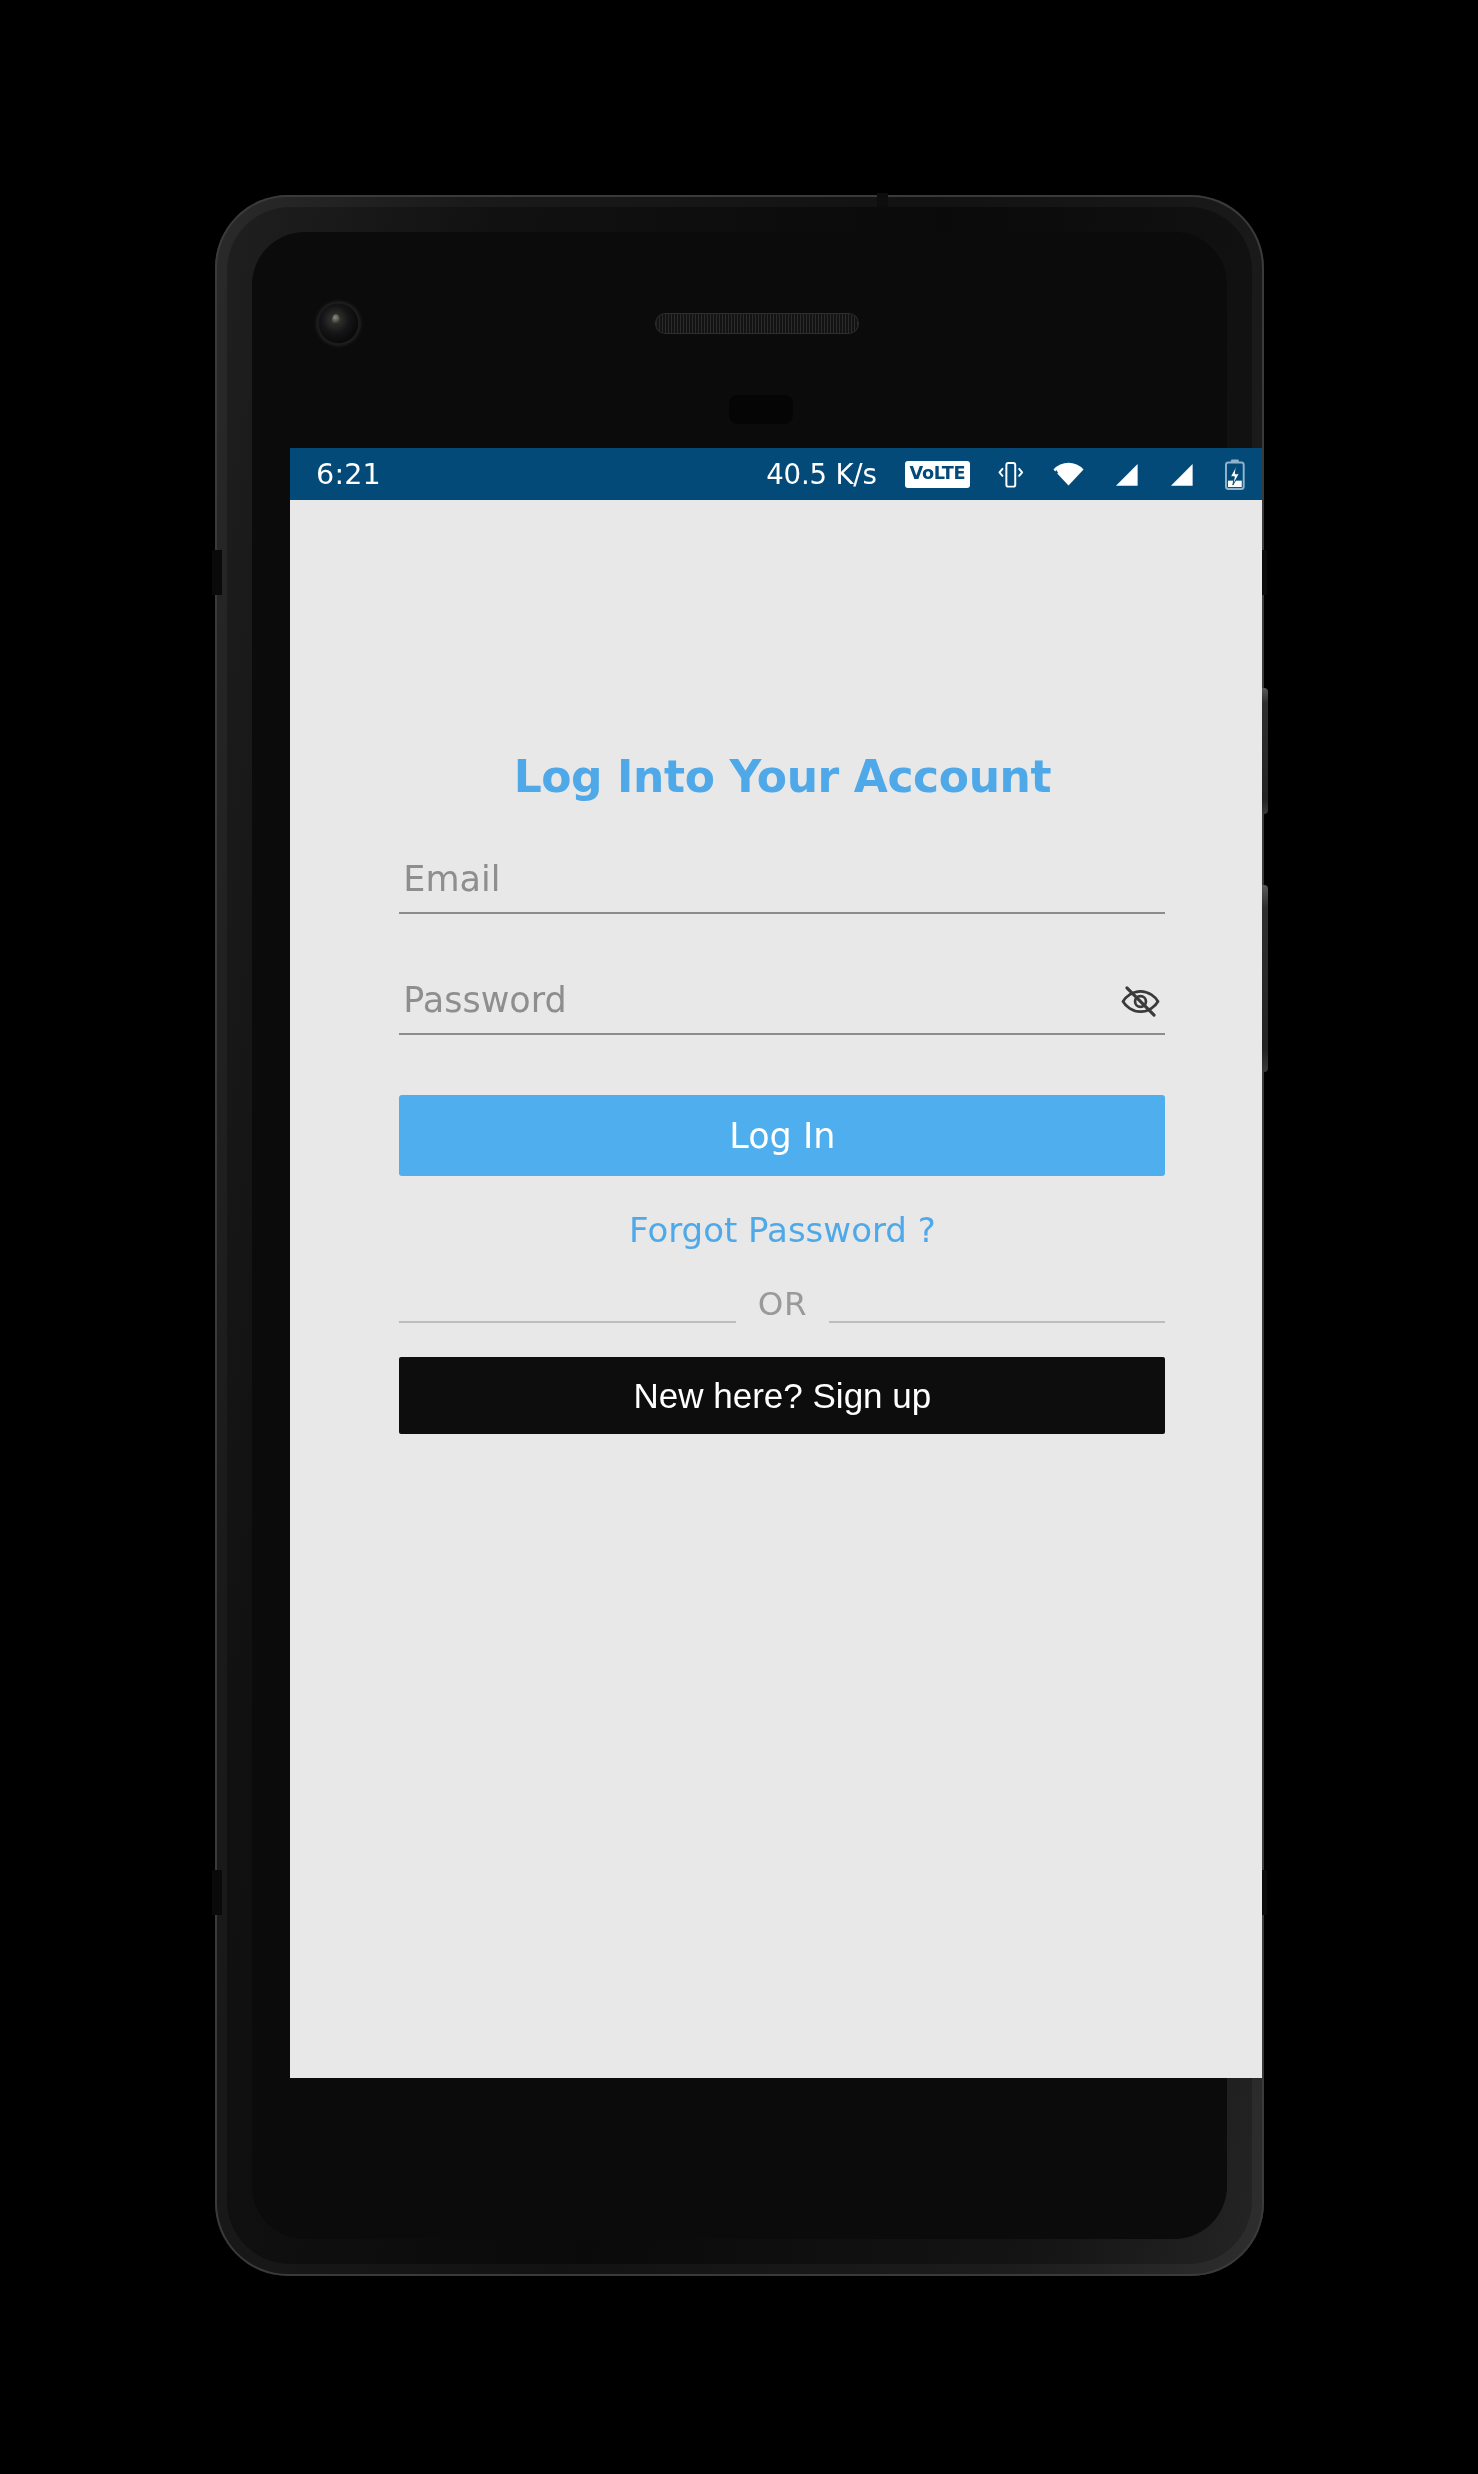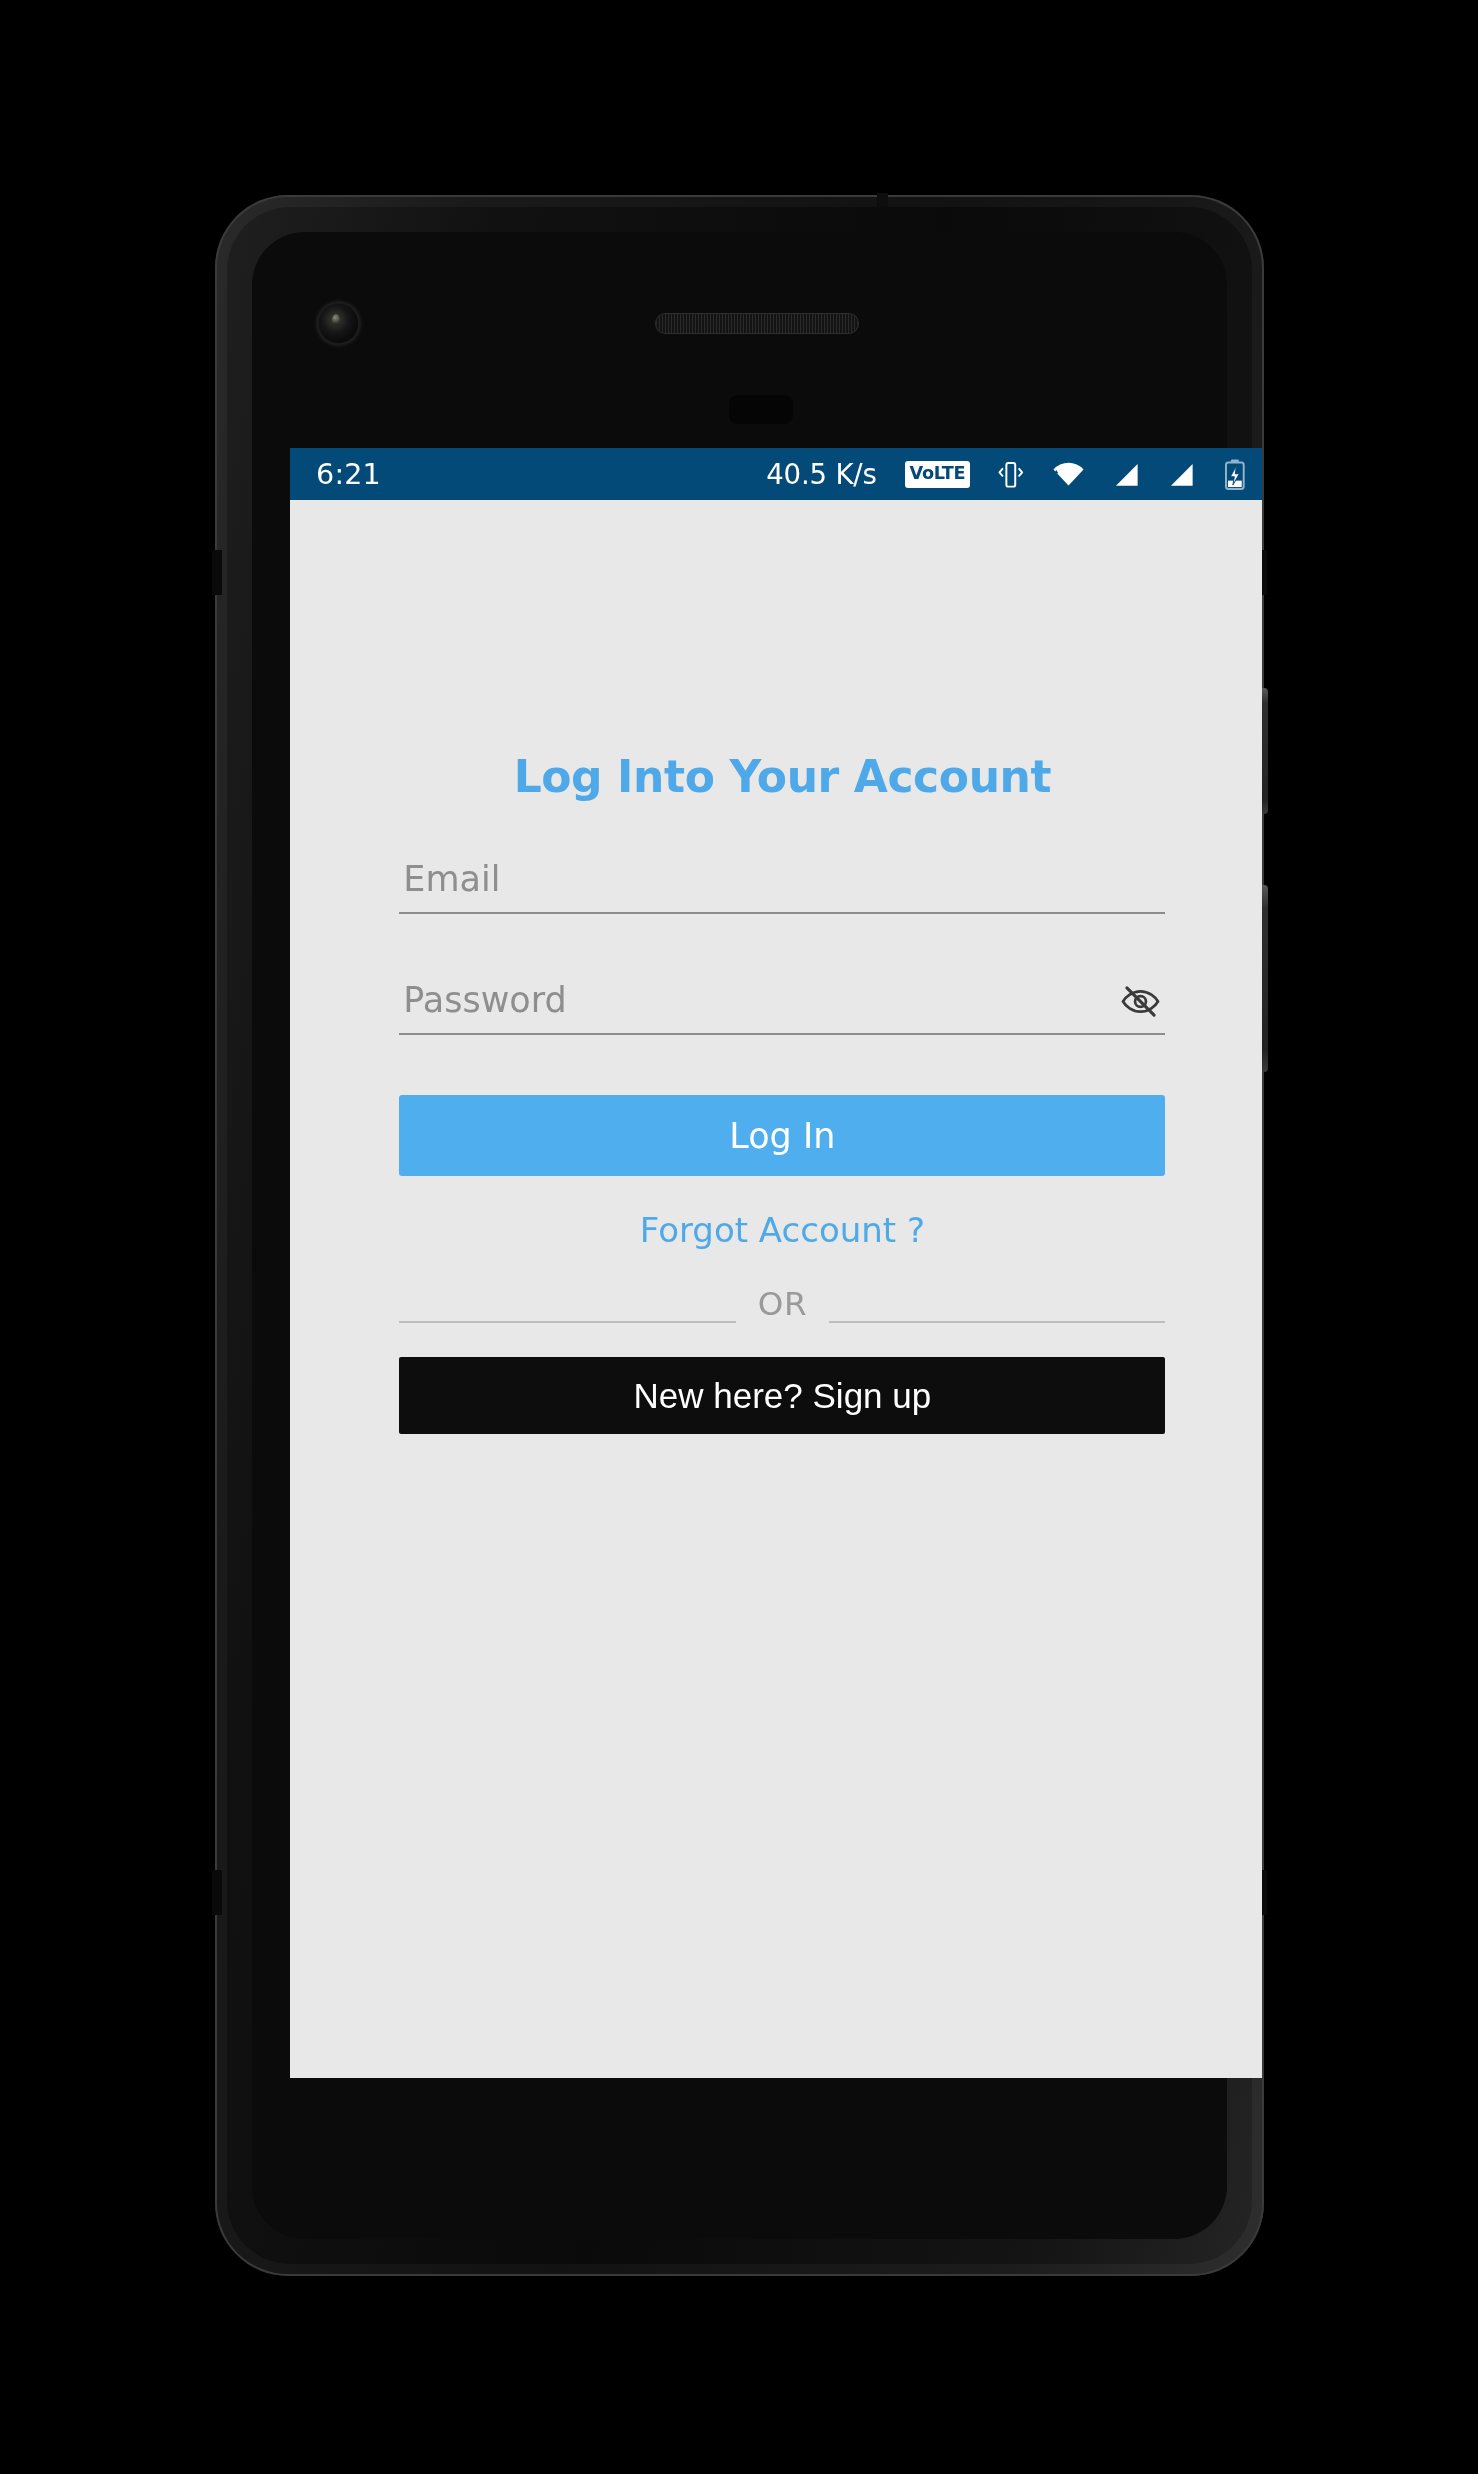--- a/index.html
+++ b/index.html
@@ -354,21 +354,21 @@
                 <svg width="39" height="33" viewBox="0 0 40 34" aria-hidden="true">
                   <path d="M20 6.5 C28.5 6.5 35.3 12.2 38 17 C35.3 21.8 28.5 27.5 20 27.5 C11.5 27.5 4.7 21.8 2 17 C4.7 12.2 11.5 6.5 20 6.5 Z" fill="none" stroke="#3a3a3a" stroke-width="2.8"></path>
                   <circle cx="20" cy="17" r="5.6" fill="none" stroke="#3a3a3a" stroke-width="2.8"></circle>
                   <line x1="6" y1="3" x2="34" y2="31" stroke="#3a3a3a" stroke-width="3.2" stroke-linecap="round"></line>
                 </svg>
               </button>
             </div>
 
             <button id="login-button">Log In</button>
 
-            <a id="forgot-password-link">Forgot Account ?</a>
+            <a id="forgot-password-link">Forgot Password ?</a>
 
             <div id="or-divider">
               <span class="rule"></span>
               <span id="or-divider-label">OR</span>
               <span class="rule"></span>
             </div>
 
             <button id="signup-button">New here? Sign up</button>
 
           </div>

